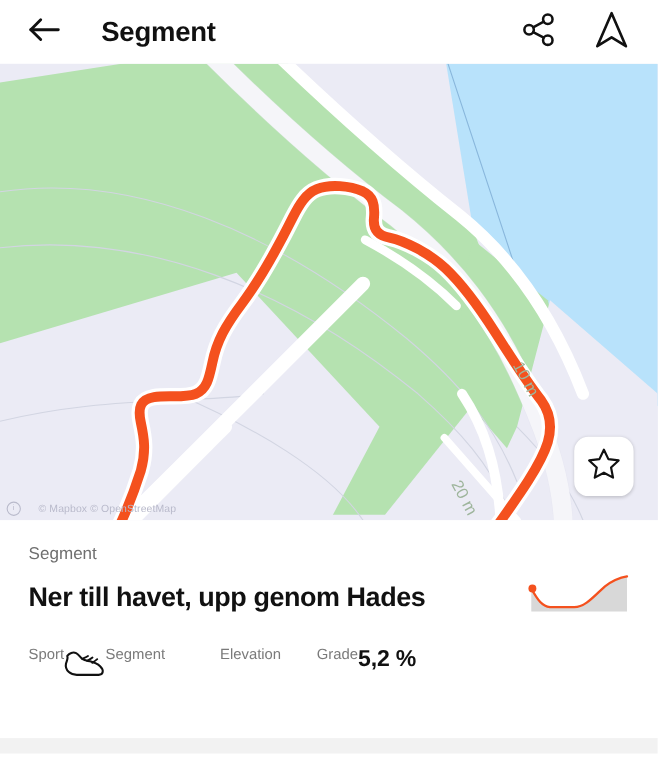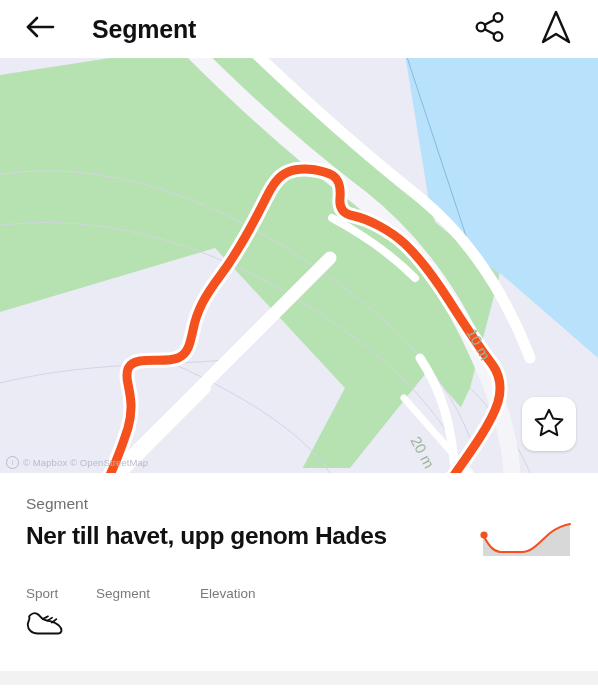--- a/index.html
+++ b/index.html
@@ -54,21 +54,21 @@
     background: #ebebf5;
   }
   #map-canvas { position: absolute; inset: 0; }
 
   #map-attribution {
     position: absolute;
     left: 6px;
     bottom: 4px;
     display: flex;
     align-items: center;
-    gap: 4px;
+    gap: 16px;
     font-size: 9.5px;
     color: #b9bacb;
     letter-spacing: 0.1px;
     pointer-events: auto;
     cursor: pointer;
   }
   #attribution-badge {
     width: 13px; height: 13px;
     border-radius: 50%;
     border: 1.2px solid #b9bacb;
@@ -99,39 +99,40 @@
     padding: 22px 26px 0 26px;
     height: 227px;
   }
   #segment-kicker {
     font-size: 15.5px;
     color: #6f6f6f;
     margin-bottom: 9px;
   }
   #title-row {
     display: flex;
+    align-items: center;
     justify-content: space-between;
     gap: 12px;
   }
   #segment-name {
     font-size: 24.5px;
     font-weight: 700;
     color: #111111;
     letter-spacing: -0.4px;
     white-space: nowrap;
   }
   #elevation-sparkline { flex: 0 0 auto; }
 
   #stats-row {
     display: flex;
     align-items: flex-start;
     margin-top: 22px;
     gap: 0;
   }
-  .stat { display: flex; flex-direction: column; }
+  .stat { display: flex; flex-direction: row; }
   .stat-label {
     font-size: 13.5px;
     color: #7a7a7a;
     margin-bottom: 6px;
     white-space: nowrap;
   }
   .stat-value {
     font-size: 21px;
     font-weight: 700;
     color: #111111;
@@ -321,16 +322,20 @@
     </div>
 
     <div class="stat" id="stat-distance">
       <span class="stat-label">Segment</span>
     </div>
 
     <div class="stat" id="stat-elevation">
       <span class="stat-label">Elevation</span>
     </div>
 
+    <div class="stat" id="stat-grade">
+      <span class="stat-label">Grade</span>
+      <span class="stat-value">5,2 %</span>
+    </div>
   </div>
 
   <div id="section-divider"></div>
 </div>
 
 </body></html>

